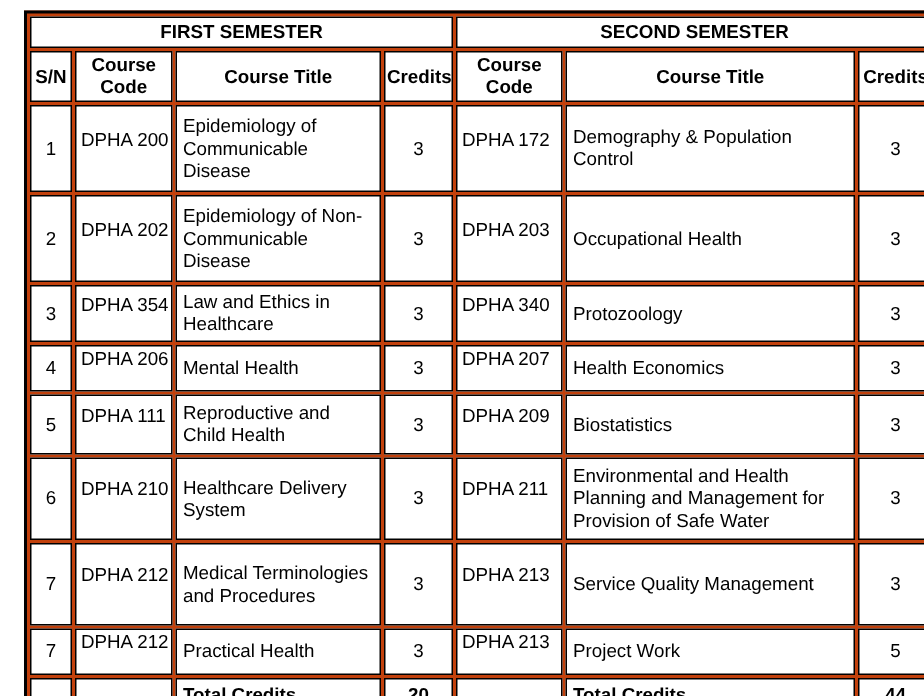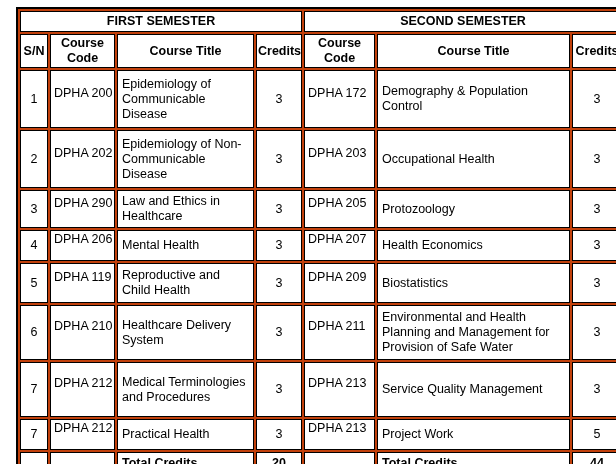--- a/index.html
+++ b/index.html
@@ -103,41 +103,41 @@
     <td class="code">DPHA 202</td>
     <td class="title">Epidemiology of Non-Communicable Disease</td>
     <td class="credits">3</td>
     <td class="code">DPHA 203</td>
     <td class="title">Occupational Health</td>
     <td class="credits">3</td>
   </tr>
 
   <tr style="height:38px">
     <td class="sn">3</td>
-    <td class="code">DPHA 290</td>
+    <td class="code">DPHA 354</td>
     <td class="title">Law and Ethics in Healthcare</td>
     <td class="credits">3</td>
-    <td class="code">DPHA 205</td>
+    <td class="code">DPHA 340</td>
     <td class="title">Protozoology</td>
     <td class="credits">3</td>
   </tr>
 
   <tr style="height:22px">
     <td class="sn">4</td>
     <td class="code">DPHA 206</td>
     <td class="title">Mental Health</td>
     <td class="credits">3</td>
     <td class="code">DPHA 207</td>
     <td class="title">Health Economics</td>
     <td class="credits">3</td>
   </tr>
 
   <tr style="height:40px">
     <td class="sn">5</td>
-    <td class="code">DPHA 119</td>
+    <td class="code">DPHA 111</td>
     <td class="title">Reproductive and Child Health</td>
     <td class="credits">3</td>
     <td class="code">DPHA 209</td>
     <td class="title">Biostatistics</td>
     <td class="credits">3</td>
   </tr>
 
   <tr style="height:55px">
     <td class="sn">6</td>
     <td class="code">DPHA 210</td>

